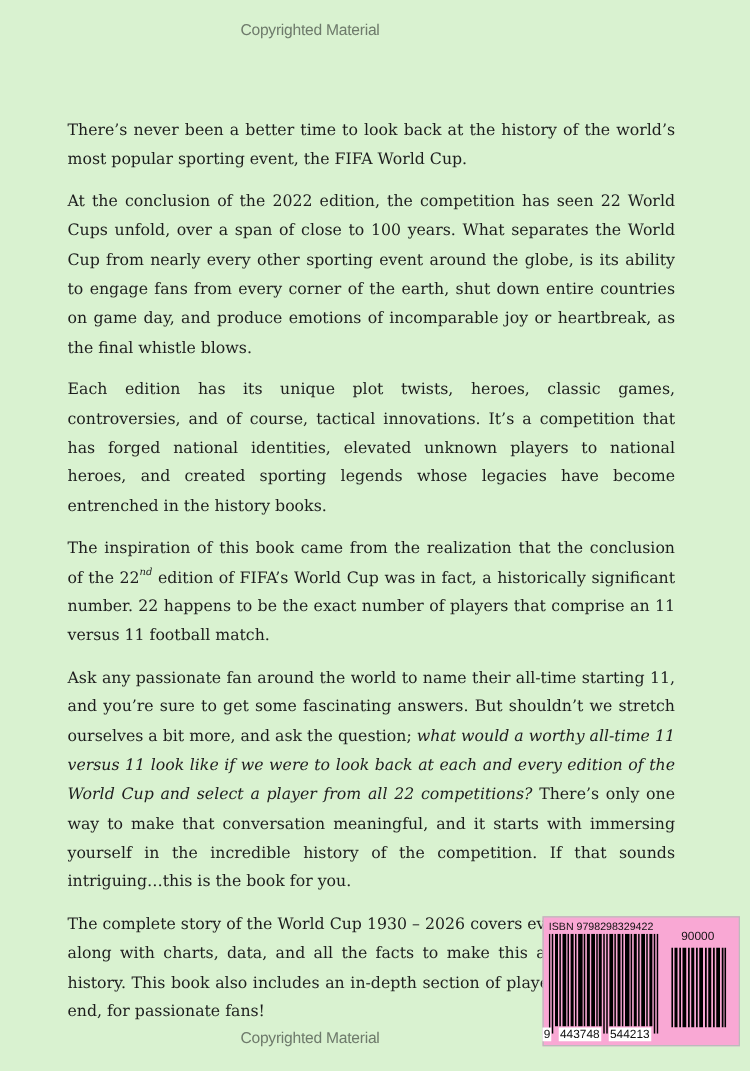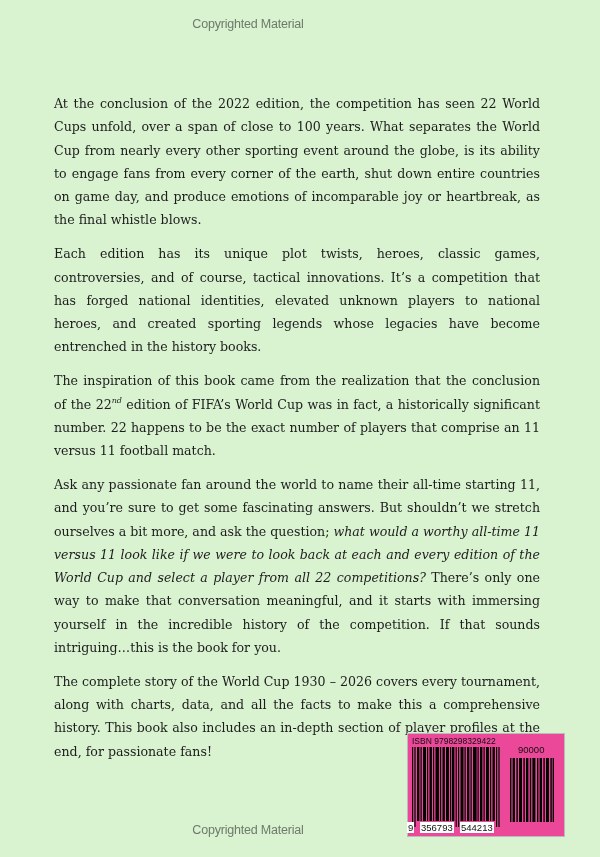--- a/index.html
+++ b/index.html
@@ -13,41 +13,42 @@
   }
   .wm-top { top:17px; }
   .wm-bottom { top:823px; }
   .body-text {
     position:absolute; left:54px; top:92px; width:486px;
     font-size:12.6px; line-height:23.3px; text-align:justify;
   }
   .body-text p { margin:0 0 10.5px 0; }
   .body-text sup { font-size:8px; line-height:0; vertical-align:6px;font-style:italic; }
   .barcode-box {
-    position:absolute; left:407px; top:733px; width:156px; height:102px;
-    background:#ec4899; border:1px solid #bbb;
+    position:absolute; left:434px; top:733px; width:156px; height:102px;
+    background:#f9a8d4; border:1px solid #bbb;
   }
   .isbn-label {
     position:absolute; left:4px; top:2px; font-family:"Liberation Sans", sans-serif; font-size:8.5px; color:#111;
   }
   .price-label {
     position:absolute; left:110px; top:10px; font-family:"Liberation Sans", sans-serif; font-size:9.5px; color:#111;
   }
   .bars-main { position:absolute; left:4px; top:13px; width:88px; height:80px; }
   .bars-addon { position:absolute; left:102px; top:24px; width:44px; height:64px; }
   .barnum {
     position:absolute; top:88px; font-family:"Liberation Sans", sans-serif; font-size:9.5px; color:#111; background:#fff; padding:0 1px;
   }
 </style>
 </head>
 <body>
 
 <div class="watermark wm-top">Copyrighted Material</div>
 
 <div class="body-text">
+  <p>There’s never been a better time to look back at the history of the world’s most popular sporting event, the FIFA World Cup.</p>
   <p>At the conclusion of the 2022 edition, the competition has seen 22 World Cups unfold, over a span of close to 100 years.  What separates the World Cup from nearly every other sporting event around the globe, is its ability to engage fans from every corner of the earth, shut down entire countries on game day, and produce emotions of incomparable joy or heartbreak, as the final whistle blows.</p>
   <p>Each edition has its unique plot twists, heroes, classic games, controversies, and of course, tactical innovations. It’s a competition that has forged national identities, elevated unknown players to national heroes, and created sporting legends whose legacies have become entrenched in the history books.</p>
   <p><span>The inspiration of this book came from the realization that the conclusion of the 22</span><sup>nd</sup><span> edition of FIFA’s World Cup was in fact, a historically significant number.  22 happens to be the exact number of players that comprise an 11 versus 11 football match.</span></p>
   <p><span>Ask any passionate fan around the world to name their all-time starting 11, and you’re sure to get some fascinating answers. But shouldn’t we stretch ourselves a bit more, and ask the question; </span><em>what would a worthy all-time 11 versus 11 look like if we were to look back at each and every edition of the World Cup and select a player from all 22 competitions?</em><span> There’s only one way to make that conversation meaningful, and it starts with immersing yourself in the incredible history of the competition. If that sounds intriguing…this is the book for you.</span></p>
   <p>The complete story of the World Cup 1930 – 2026 covers every tournament, along with charts, data, and all the facts to make this a comprehensive history. This book also includes an in-depth section of player profiles at the end, for passionate fans!</p>
 </div>
 
 <div class="barcode-box">
   <div class="isbn-label">ISBN 9798298329422</div>
   <div class="price-label">90000</div>
@@ -96,17 +97,17 @@
         <rect x="22.4" y="0" width="3" height="64"></rect>
       <rect x="27" y="0" width="1.4" height="64"></rect>
         <rect x="29.6" y="0" width="2.4" height="64"></rect>
       <rect x="33.4" y="0" width="1.4" height="64"></rect>
         <rect x="36" y="0" width="3" height="64"></rect>
       <rect x="40.4" y="0" width="1.4" height="64"></rect>
         <rect x="42.6" y="0" width="1.4" height="64"></rect>
     </g>
   </svg>
   <div class="barnum" style="left:-1px;">9</div>
-  <div class="barnum" style="left:12px;">356793</div>
+  <div class="barnum" style="left:12px;">443748</div>
   <div class="barnum" style="left:52px;">544213</div>
 </div>
 
 <div class="watermark wm-bottom">Copyrighted Material</div>
 
 </body></html>

